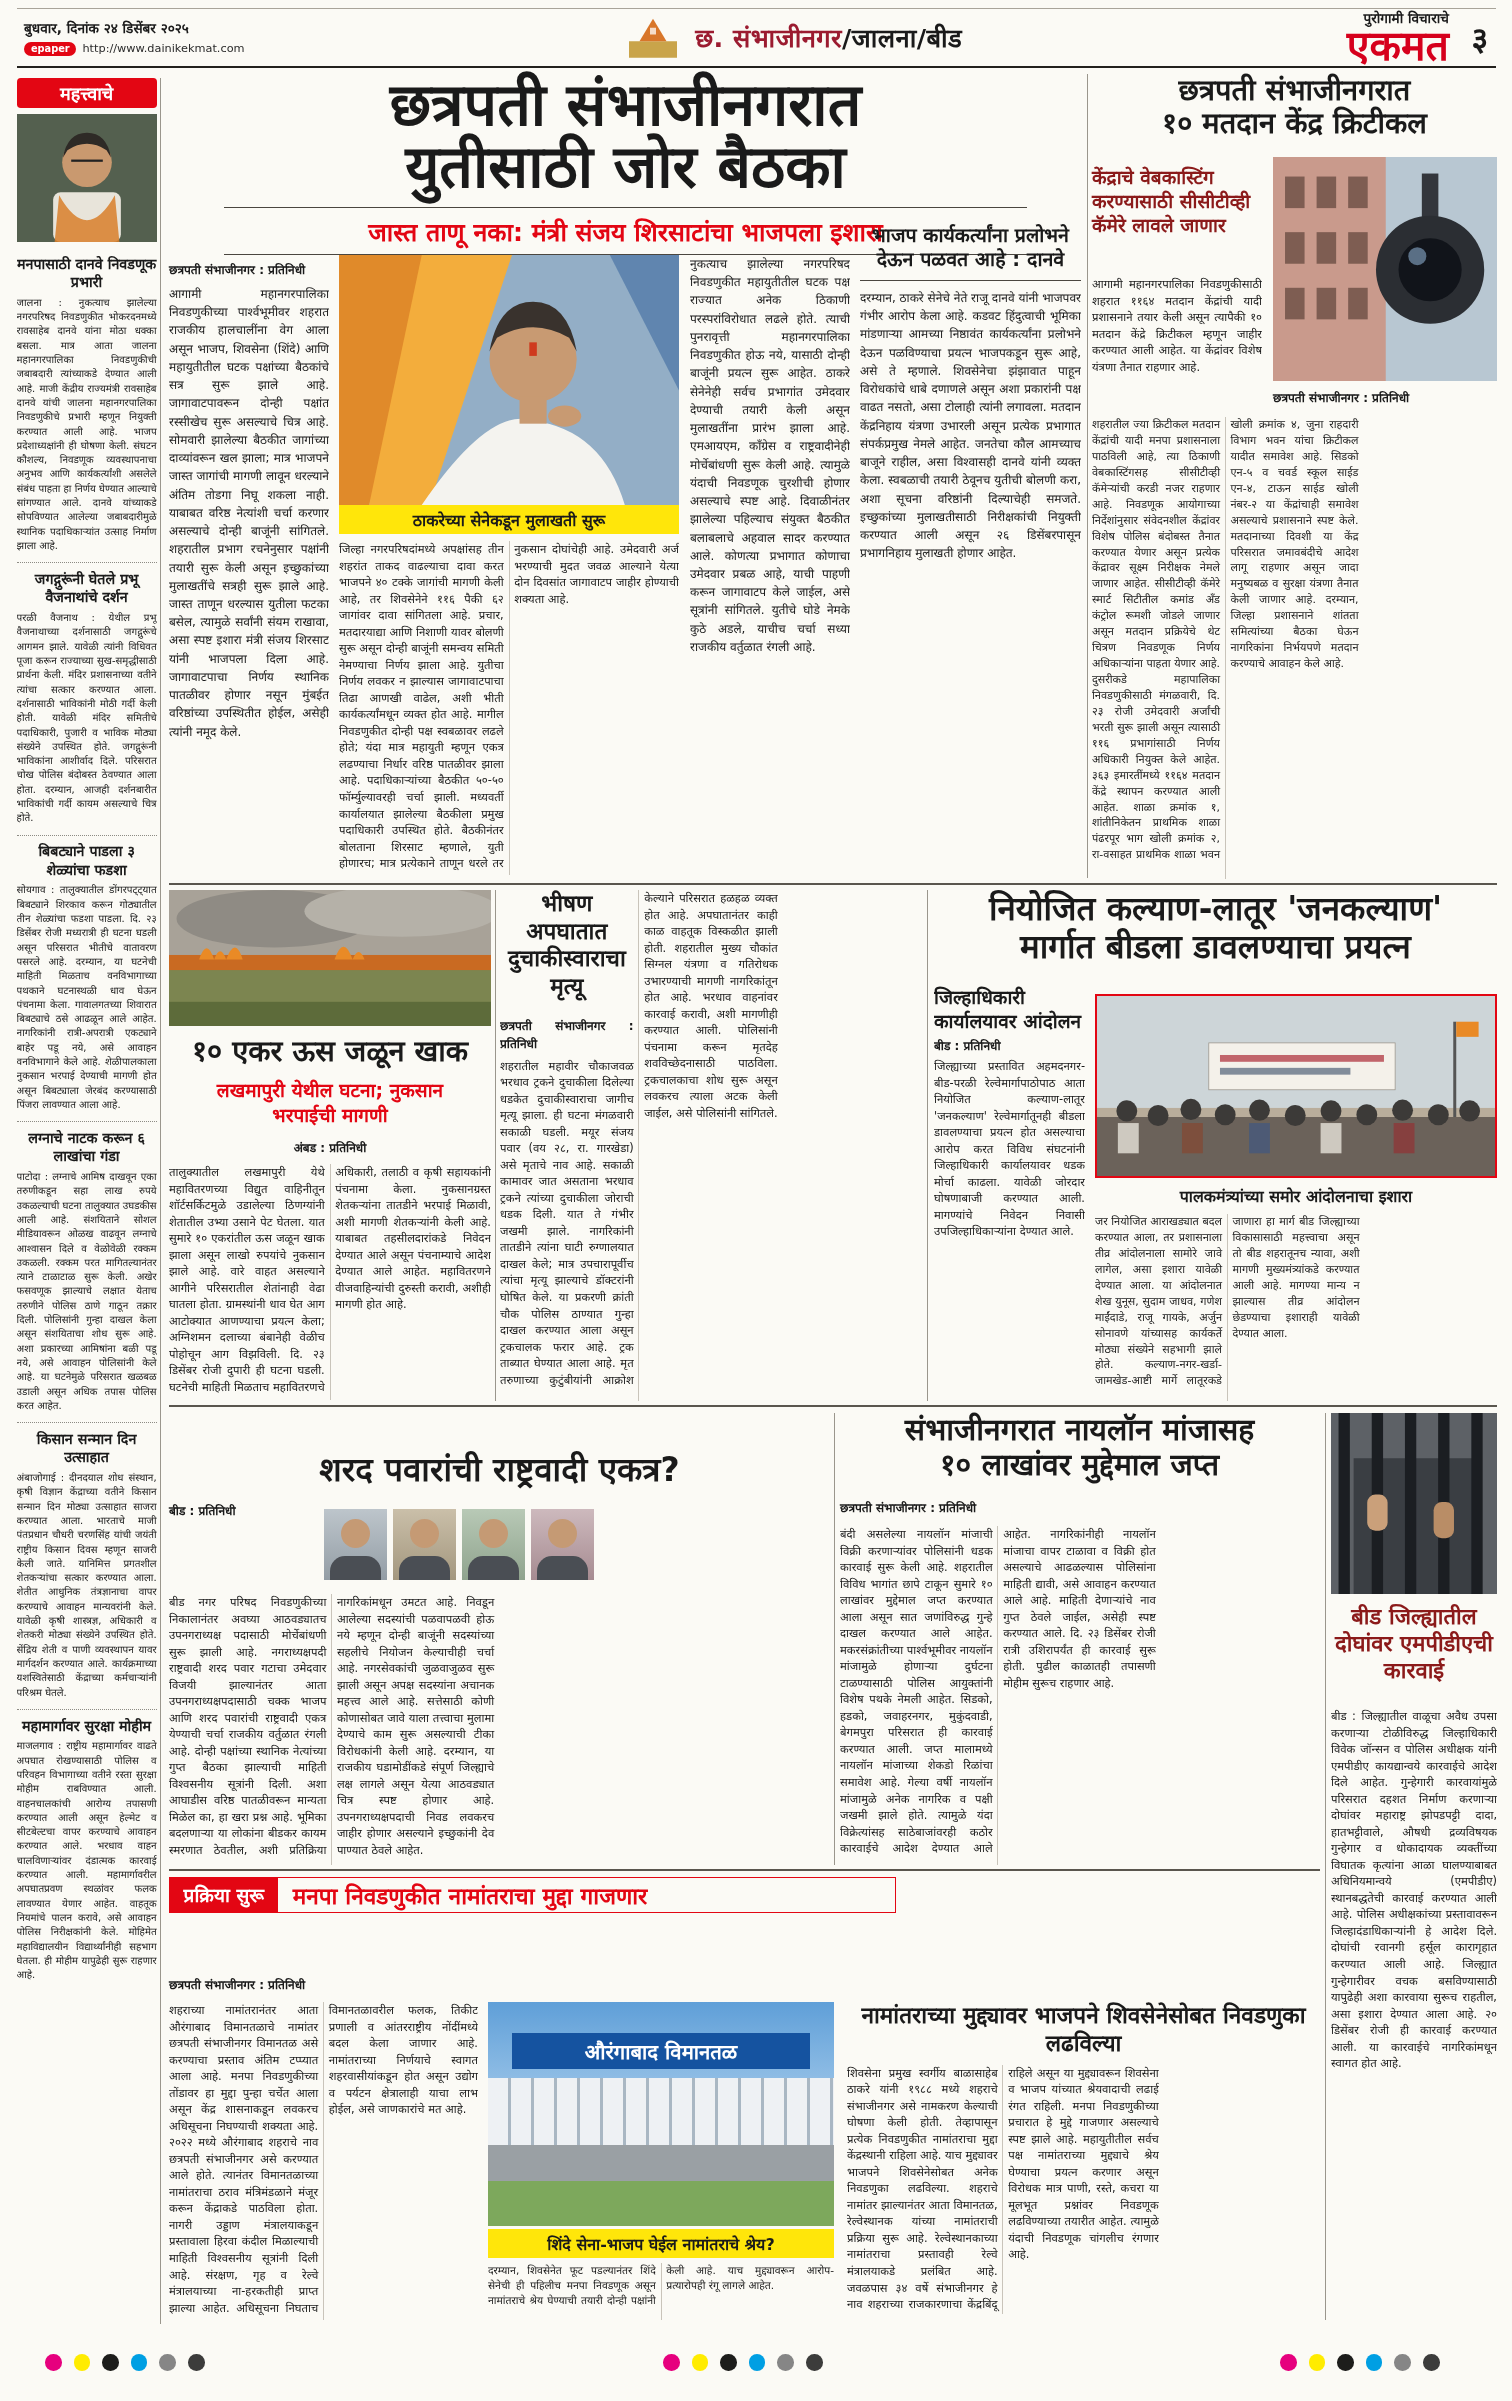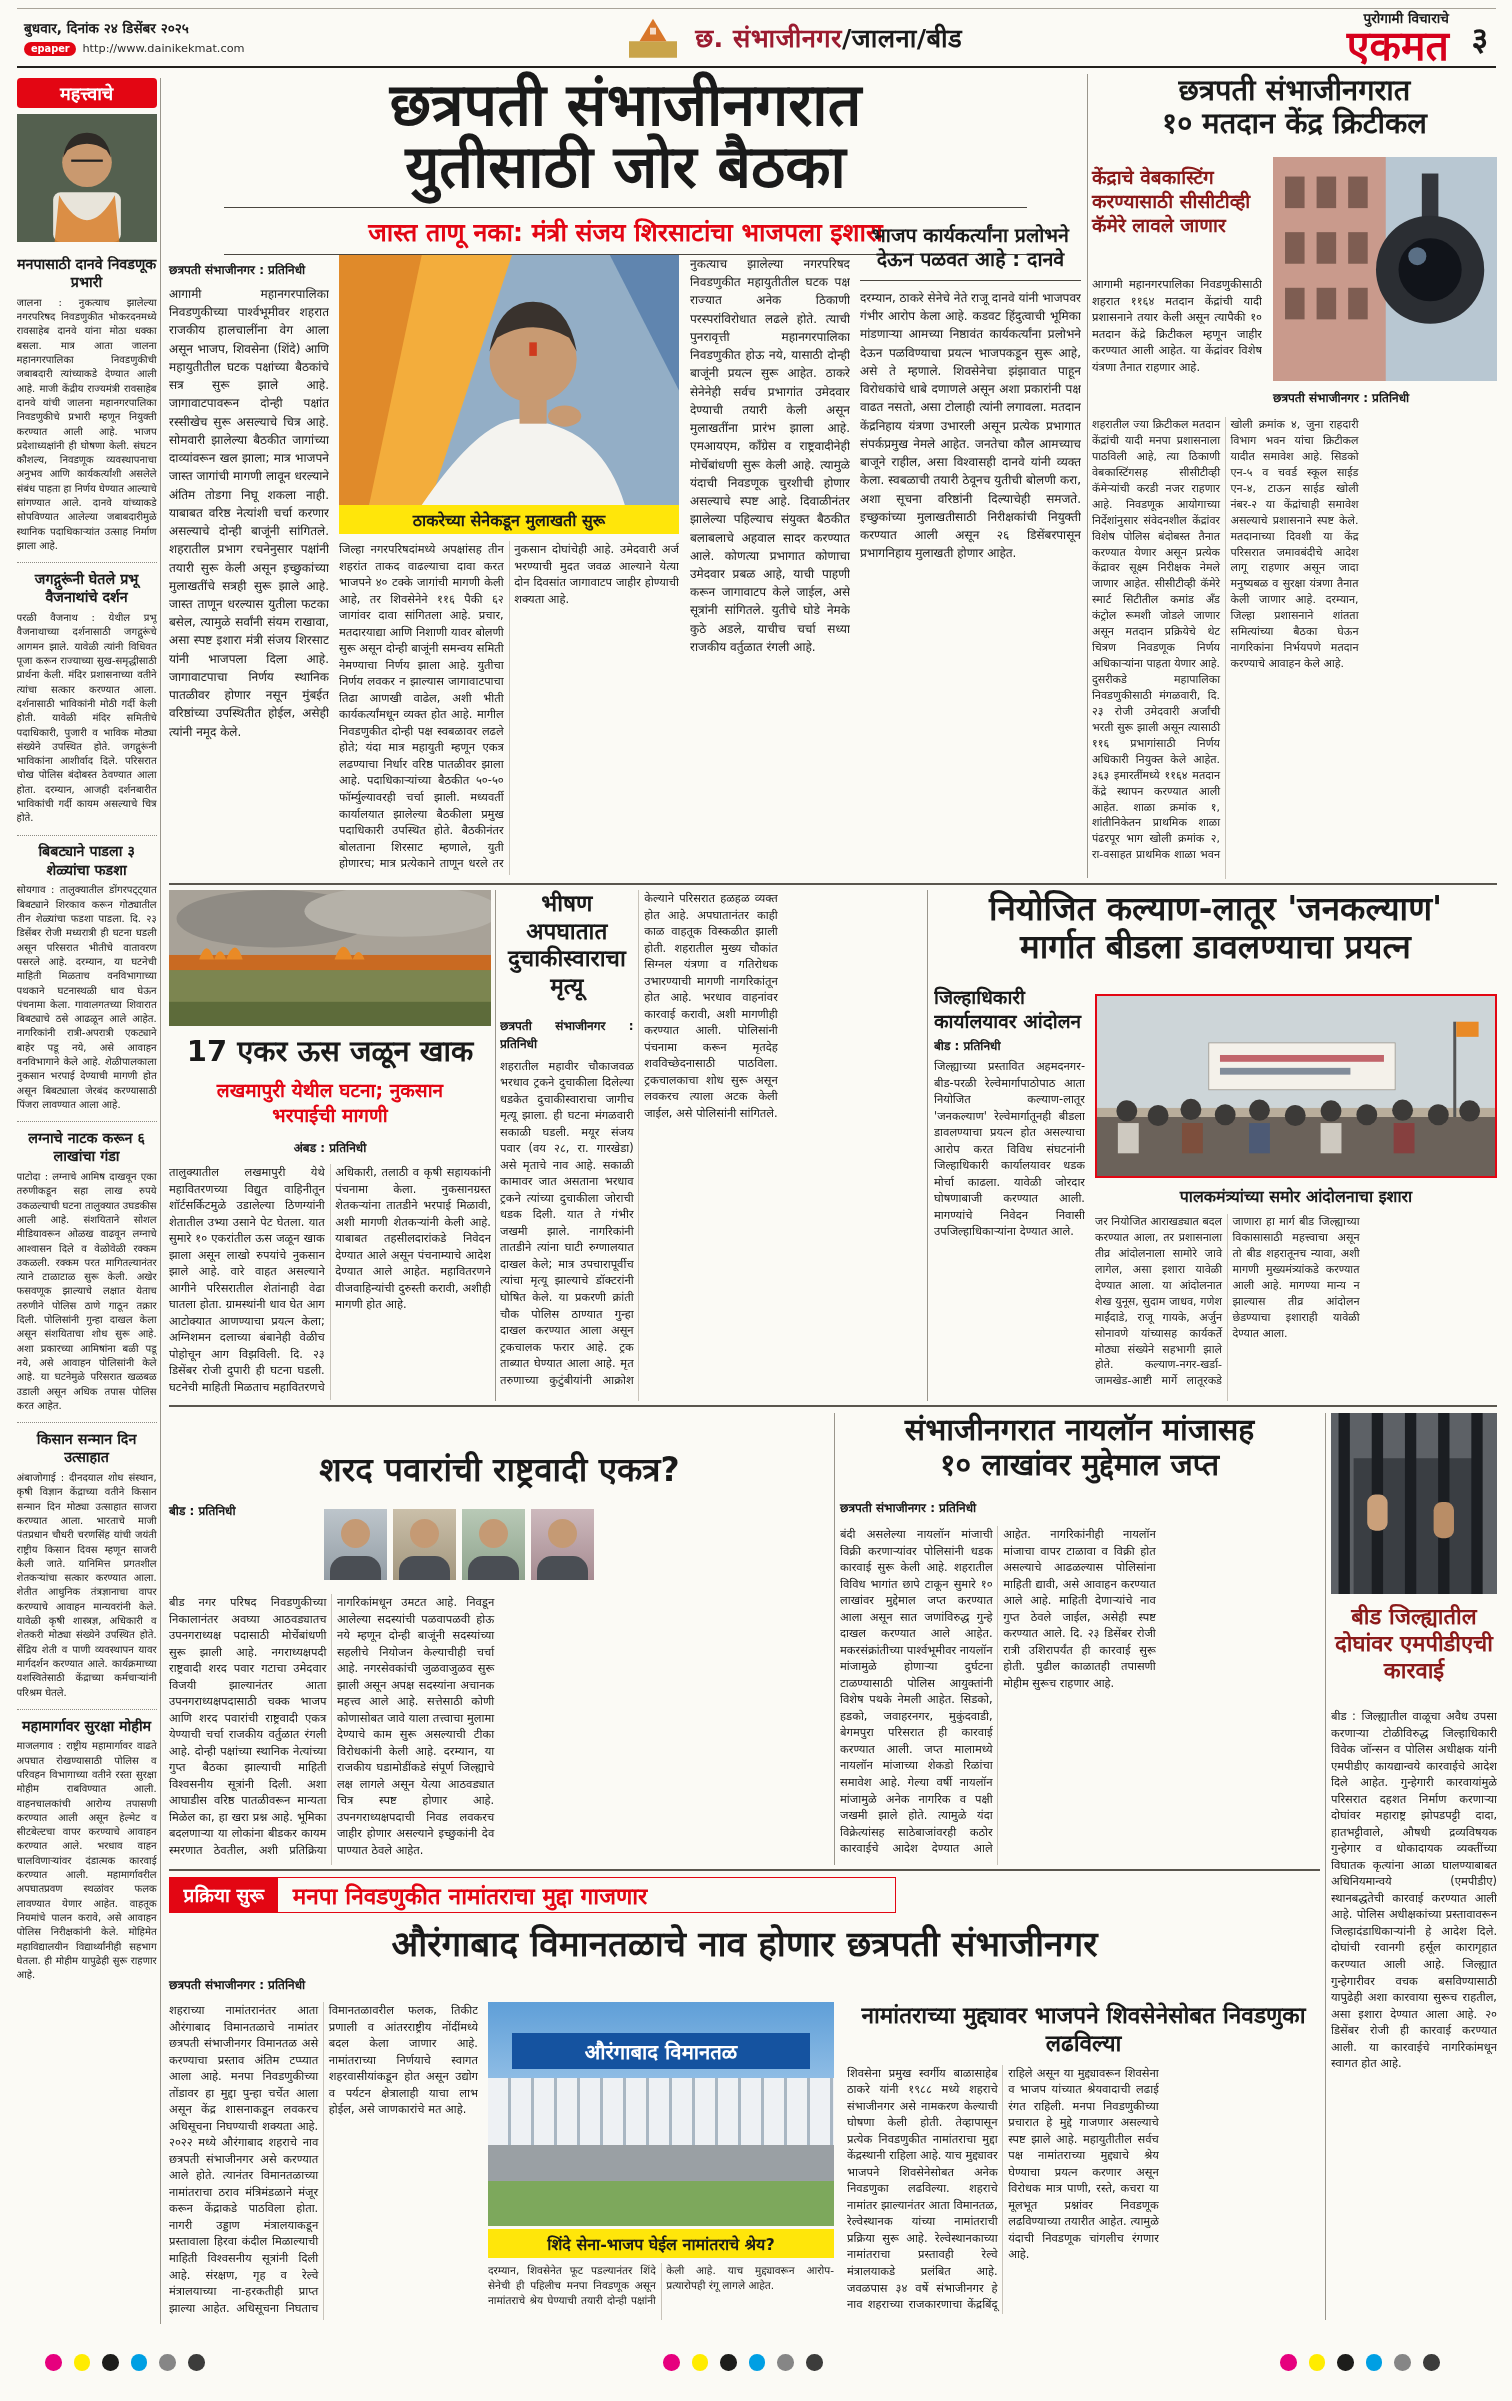--- a/index.html
+++ b/index.html
@@ -230,21 +230,21 @@
       <svg viewBox="0 0 428 180" preserveAspectRatio="none">
         <rect width="428" height="180" fill="#a8a298"></rect>
         <ellipse cx="140" cy="38" rx="130" ry="38" fill="#8f8b84"></ellipse>
         <ellipse cx="310" cy="28" rx="130" ry="34" fill="#b5b1a8"></ellipse>
         <rect y="92" width="428" height="88" fill="#7c8550"></rect>
         <rect y="86" width="428" height="20" fill="#c96a22"></rect>
         <path d="M40 92 q10-30 20 0 q8-22 16 0 q12-32 22 0 z M220 92 q12-34 24 0 q8-20 16 0 z" fill="#e98a26"></path>
         <rect y="148" width="428" height="32" fill="#5d6b3a"></rect>
       </svg>
     </div>
-    <h2 class="h-lg abs" style="left:0;top:145px;width:100%">17 एकर ऊस जळून खाक</h2>
+    <h2 class="h-lg abs" style="left:0;top:145px;width:100%">१० एकर ऊस जळून खाक</h2>
     <div class="sub-red abs" style="left:5%;top:188px;width:90%;font-size:19px;line-height:1.3">लखमापुरी येथील घटना; नुकसान भरपाईची मागणी</div>
     <div class="byline abs" style="left:0;top:249px;width:100%;text-align:center">अंबड : प्रतिनिधी</div>
     <div class="abs" style="left:0;top:274px;width:322px;height:236px">
       <div class="bt cols2">तालुक्यातील लखमापुरी येथे महावितरणच्या विद्युत वाहिनीतून शॉर्टसर्किटमुळे उडालेल्या ठिणग्यांनी शेतातील उभ्या उसाने पेट घेतला. यात सुमारे १० एकरांतील ऊस जळून खाक झाला असून लाखो रुपयांचे नुकसान झाले आहे. वारे वाहत असल्याने आगीने परिसरातील शेतांनाही वेढा घातला होता. ग्रामस्थांनी धाव घेत आग आटोक्यात आणण्याचा प्रयत्न केला; अग्निशमन दलाच्या बंबानेही वेळीच पोहोचून आग विझविली. दि. २३ डिसेंबर रोजी दुपारी ही घटना घडली. घटनेची माहिती मिळताच महावितरणचे अधिकारी, तलाठी व कृषी सहायकांनी पंचनामा केला. नुकसानग्रस्त शेतकऱ्यांना तातडीने भरपाई मिळावी, अशी मागणी शेतकऱ्यांनी केली आहे. याबाबत तहसीलदारांकडे निवेदन देण्यात आले असून पंचनाम्याचे आदेश देण्यात आले आहेत. महावितरणने वीजवाहिन्यांची दुरुस्ती करावी, अशीही मागणी होत आहे.</div>
     </div>
   </section>
 
   <div class="vr abs" style="left:495px;top:890px;height:511px"></div>
 
   <section class="abs" style="left:500px;top:890px;width:422px;height:511px">
@@ -359,21 +359,20 @@
     <div class="bt abs" style="left:0;top:295px;width:166px;height:608px">बीड : जिल्ह्यातील वाळूचा अवैध उपसा करणाऱ्या टोळीविरुद्ध जिल्हाधिकारी विवेक जॉन्सन व पोलिस अधीक्षक यांनी एमपीडीए कायद्यान्वये कारवाईचे आदेश दिले आहेत. गुन्हेगारी कारवायांमुळे परिसरात दहशत निर्माण करणाऱ्या दोघांवर महाराष्ट्र झोपडपट्टी दादा, हातभट्टीवाले, औषधी द्रव्यविषयक गुन्हेगार व धोकादायक व्यक्तींच्या विघातक कृत्यांना आळा घालण्याबाबत अधिनियमान्वये (एमपीडीए) स्थानबद्धतेची कारवाई करण्यात आली आहे. पोलिस अधीक्षकांच्या प्रस्तावावरून जिल्हादंडाधिकाऱ्यांनी हे आदेश दिले. दोघांची रवानगी हर्सूल कारागृहात करण्यात आली आहे. जिल्ह्यात गुन्हेगारीवर वचक बसविण्यासाठी यापुढेही अशा कारवाया सुरूच राहतील, असा इशारा देण्यात आला आहे. २० डिसेंबर रोजी ही कारवाई करण्यात आली. या कारवाईचे नागरिकांमधून स्वागत होत आहे.</div>
   </section>
 
   <div class="hr abs" style="left:169px;top:1869px;width:1151px"></div>
 
   <section class="abs" style="left:169px;top:1877px;width:1151px;height:443px">
     <div class="strip abs" style="left:0;top:0;width:727px;height:36px">
       <span class="strip-kicker">प्रक्रिया सुरू</span>
       <span class="strip-title">मनपा निवडणुकीत नामांतराचा मुद्दा गाजणार</span>
     </div>
-    <h2 class="h-xl abs" style="left:0;top:47px;width:100%;font-size:35px">औरंगाबाद विमानतळाचे नाव होणार छत्रपती संभाजीनगर</h2>
     <div class="byline abs" style="left:0;top:99px">छत्रपती संभाजीनगर : प्रतिनिधी</div>
     <div class="abs" style="left:0;top:125px;width:309px;height:318px">
       <div class="bt cols2">शहराच्या नामांतरानंतर आता औरंगाबाद विमानतळाचे नामांतर छत्रपती संभाजीनगर विमानतळ असे करण्याचा प्रस्ताव अंतिम टप्प्यात आला आहे. मनपा निवडणुकीच्या तोंडावर हा मुद्दा पुन्हा चर्चेत आला असून केंद्र शासनाकडून लवकरच अधिसूचना निघण्याची शक्यता आहे. २०२२ मध्ये औरंगाबाद शहराचे नाव छत्रपती संभाजीनगर असे करण्यात आले होते. त्यानंतर विमानतळाच्या नामांतराचा ठराव मंत्रिमंडळाने मंजूर करून केंद्राकडे पाठविला होता. नागरी उड्डाण मंत्रालयाकडून प्रस्तावाला हिरवा कंदील मिळाल्याची माहिती विश्वसनीय सूत्रांनी दिली आहे. संरक्षण, गृह व रेल्वे मंत्रालयाच्या ना-हरकतीही प्राप्त झाल्या आहेत. अधिसूचना निघताच विमानतळावरील फलक, तिकीट प्रणाली व आंतरराष्ट्रीय नोंदींमध्ये बदल केला जाणार आहे. नामांतराच्या निर्णयाचे स्वागत शहरवासीयांकडून होत असून उद्योग व पर्यटन क्षेत्रालाही याचा लाभ होईल, असे जाणकारांचे मत आहे.</div>
     </div>
     <div class="ph air abs" style="left:319px;top:125px;width:346px;height:224px">
       <div class="air-sign">
           <span>औरंगाबाद विमानतळ</span>
         </div>
       <div class="air-bld"></div>
       <div class="air-road"></div>

